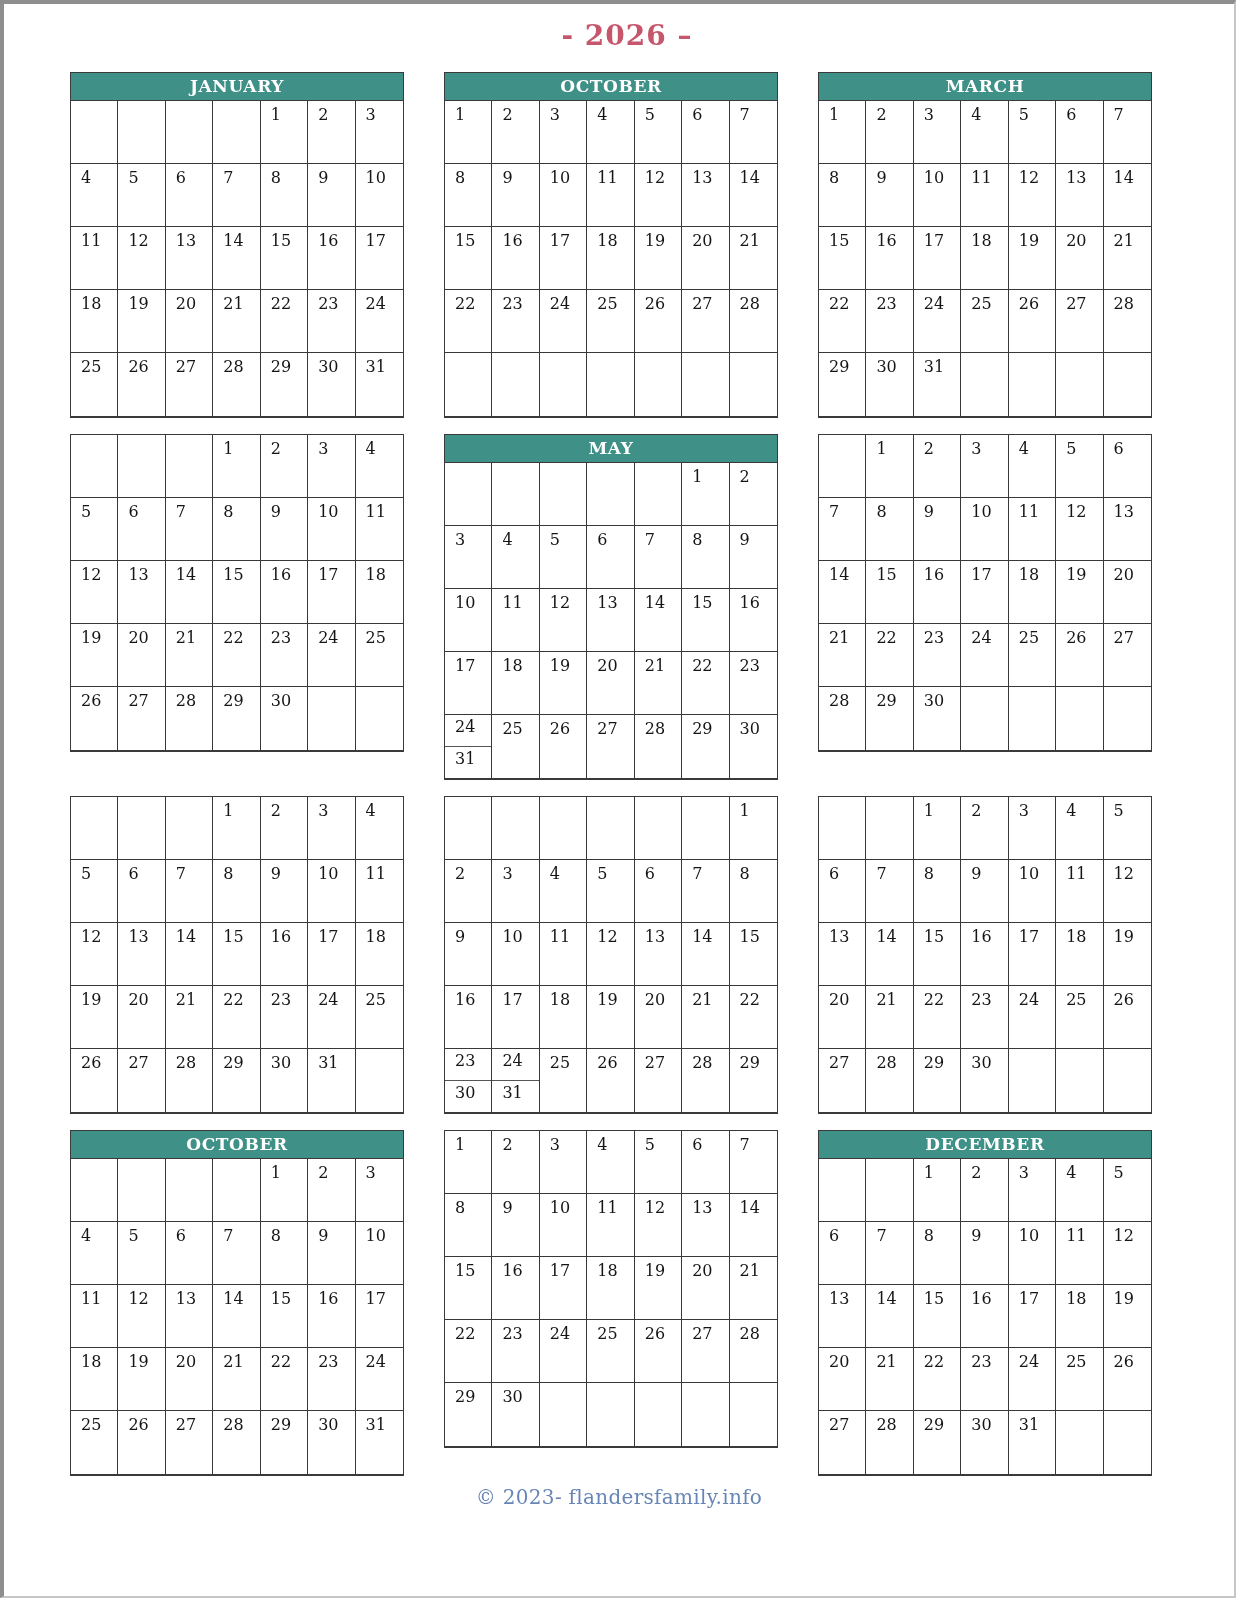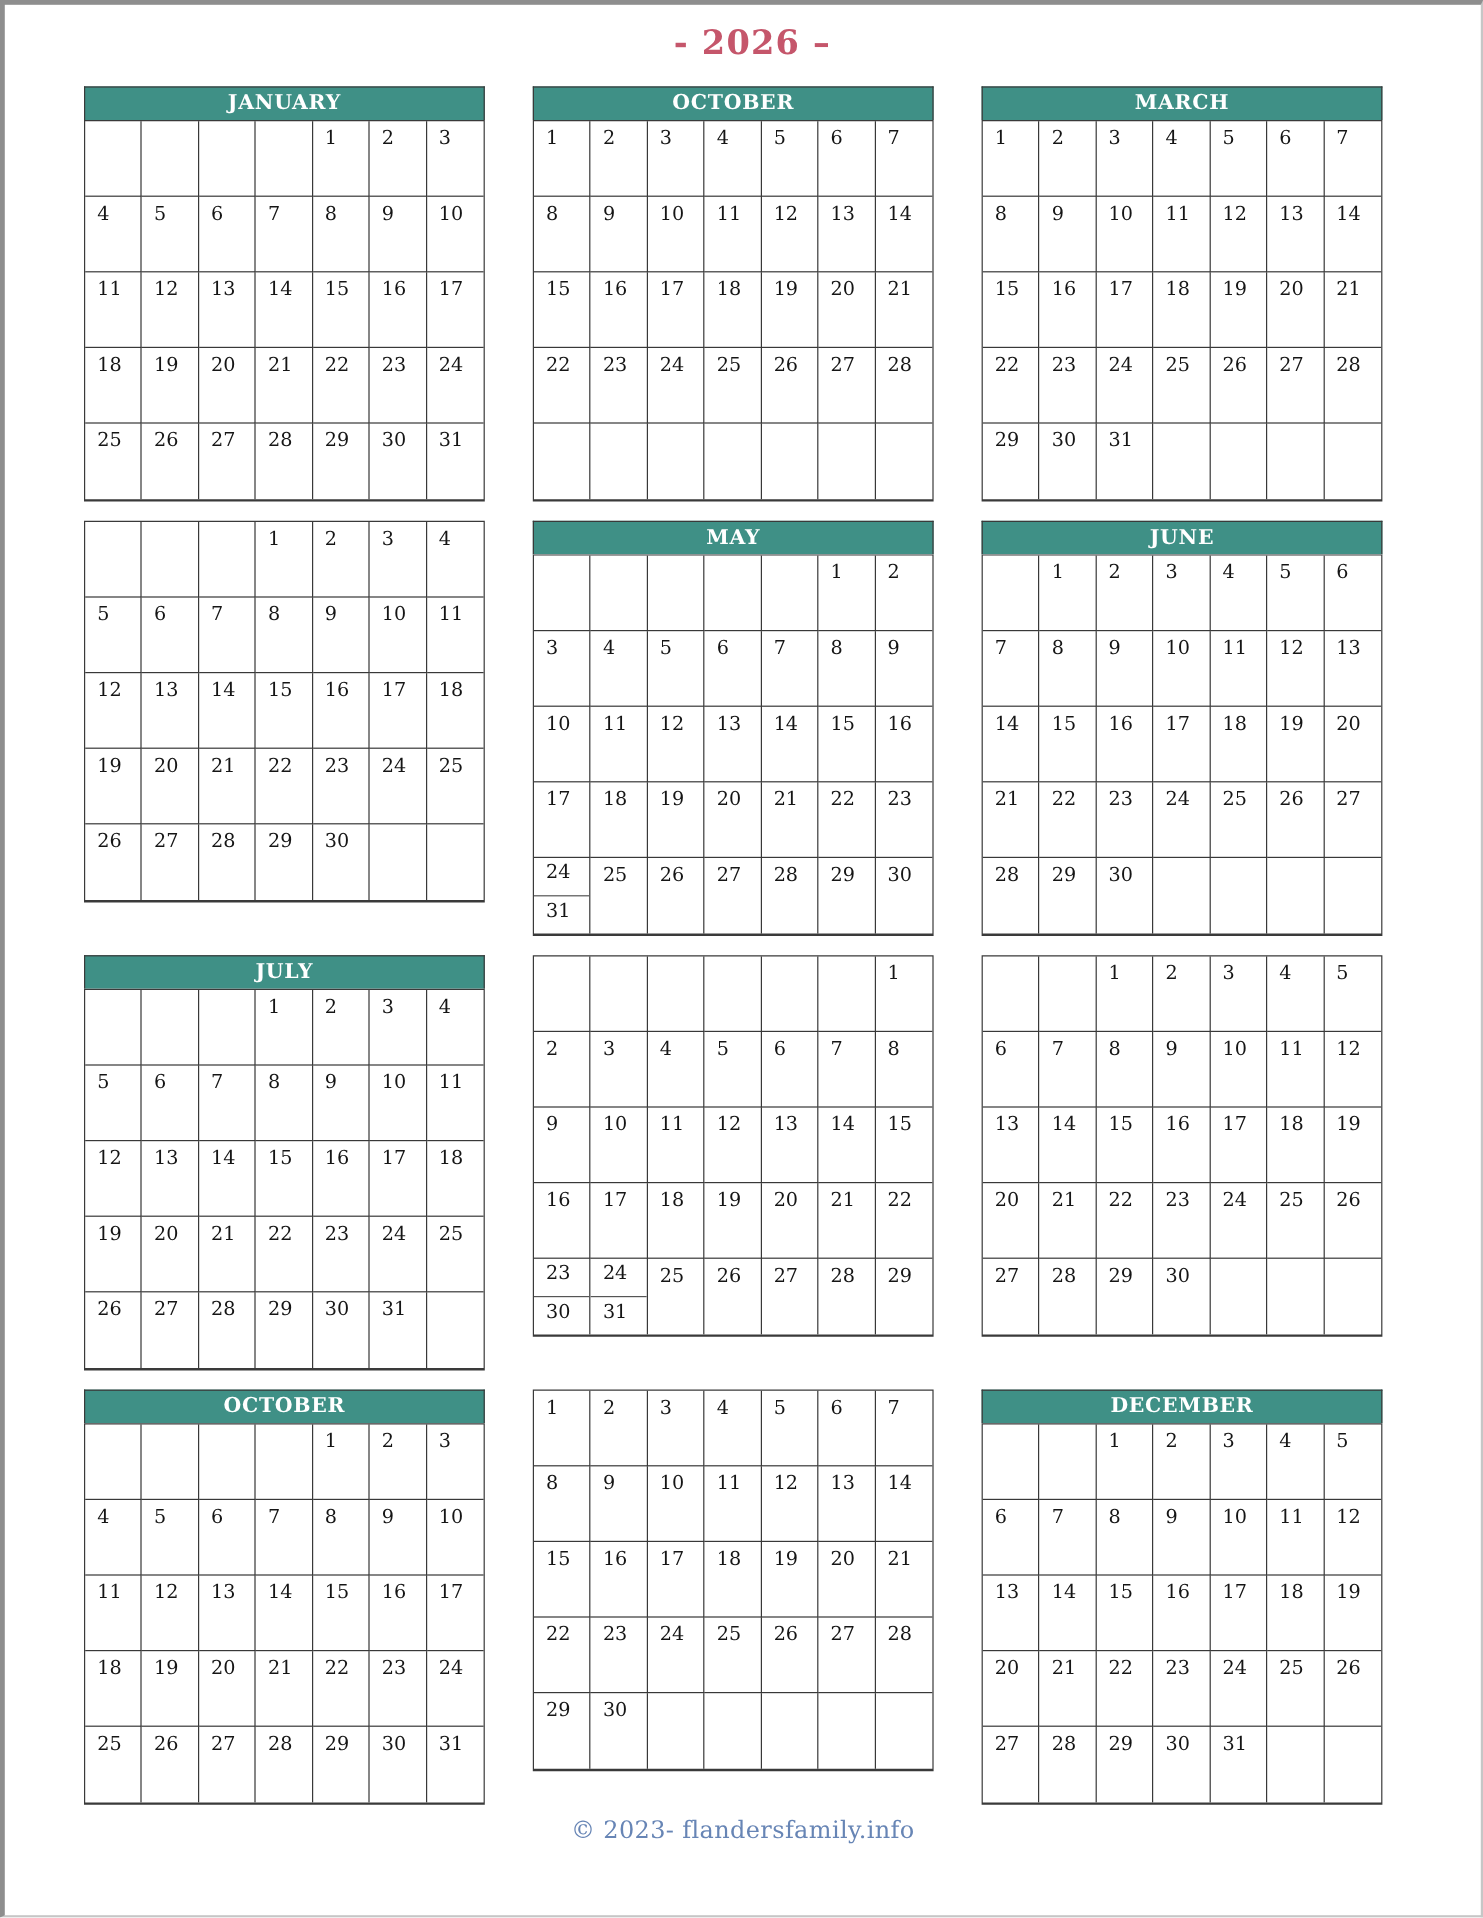--- a/index.html
+++ b/index.html
@@ -288,61 +288,59 @@
           </div>
           <div class="day-cell">25</div>
           <div class="day-cell">26</div>
           <div class="day-cell">27</div>
           <div class="day-cell">28</div>
           <div class="day-cell">29</div>
           <div class="day-cell">30</div>
         </div>
       </div>
       <div class="month">
-        <div class="month-header">JUNE</div>
-        <div class="month-grid">
-          <div class="day-cell"></div>
-          <div class="day-cell">1</div>
-          <div class="day-cell">2</div>
-          <div class="day-cell">3</div>
-          <div class="day-cell">4</div>
-          <div class="day-cell">5</div>
-          <div class="day-cell">6</div>
-          <div class="day-cell">7</div>
-          <div class="day-cell">8</div>
-          <div class="day-cell">9</div>
-          <div class="day-cell">10</div>
-          <div class="day-cell">11</div>
-          <div class="day-cell">12</div>
-          <div class="day-cell">13</div>
-          <div class="day-cell">14</div>
-          <div class="day-cell">15</div>
-          <div class="day-cell">16</div>
-          <div class="day-cell">17</div>
-          <div class="day-cell">18</div>
-          <div class="day-cell">19</div>
-          <div class="day-cell">20</div>
-          <div class="day-cell">21</div>
-          <div class="day-cell">22</div>
-          <div class="day-cell">23</div>
-          <div class="day-cell">24</div>
-          <div class="day-cell">25</div>
-          <div class="day-cell">26</div>
-          <div class="day-cell">27</div>
-          <div class="day-cell">28</div>
-          <div class="day-cell">29</div>
-          <div class="day-cell">30</div>
-          <div class="day-cell"></div>
-          <div class="day-cell"></div>
-          <div class="day-cell"></div>
-          <div class="day-cell"></div>
-        </div>
-      </div>
-      <div class="month">
-        <div class="month-header">JULY</div>
+        <div class="month-grid">
+          <div class="day-cell"></div>
+          <div class="day-cell">1</div>
+          <div class="day-cell">2</div>
+          <div class="day-cell">3</div>
+          <div class="day-cell">4</div>
+          <div class="day-cell">5</div>
+          <div class="day-cell">6</div>
+          <div class="day-cell">7</div>
+          <div class="day-cell">8</div>
+          <div class="day-cell">9</div>
+          <div class="day-cell">10</div>
+          <div class="day-cell">11</div>
+          <div class="day-cell">12</div>
+          <div class="day-cell">13</div>
+          <div class="day-cell">14</div>
+          <div class="day-cell">15</div>
+          <div class="day-cell">16</div>
+          <div class="day-cell">17</div>
+          <div class="day-cell">18</div>
+          <div class="day-cell">19</div>
+          <div class="day-cell">20</div>
+          <div class="day-cell">21</div>
+          <div class="day-cell">22</div>
+          <div class="day-cell">23</div>
+          <div class="day-cell">24</div>
+          <div class="day-cell">25</div>
+          <div class="day-cell">26</div>
+          <div class="day-cell">27</div>
+          <div class="day-cell">28</div>
+          <div class="day-cell">29</div>
+          <div class="day-cell">30</div>
+          <div class="day-cell"></div>
+          <div class="day-cell"></div>
+          <div class="day-cell"></div>
+          <div class="day-cell"></div>
+        </div>
+      </div>
+      <div class="month">
         <div class="month-grid">
           <div class="day-cell"></div>
           <div class="day-cell"></div>
           <div class="day-cell"></div>
           <div class="day-cell">1</div>
           <div class="day-cell">2</div>
           <div class="day-cell">3</div>
           <div class="day-cell">4</div>
           <div class="day-cell">5</div>
           <div class="day-cell">6</div>

